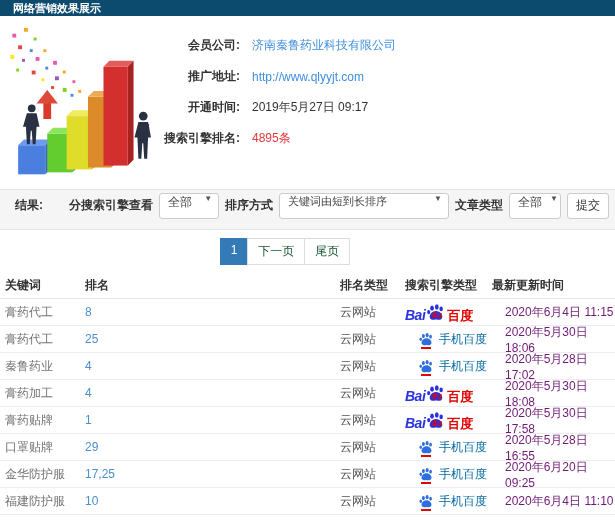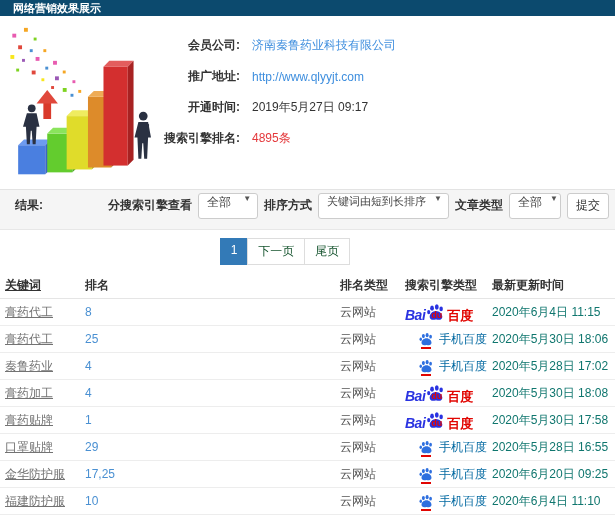--- a/index.html
+++ b/index.html
@@ -26,46 +26,46 @@
     border-bottom:1px solid #e7e7e7; display:flex; align-items:center; padding:0 6px 8px 15px;
     font-size:12px; }
   .filter-result-label { font-weight:bold; }
   .filter-group { margin-left:auto; display:flex; align-items:center; gap:6px; }
   .filter-label { font-weight:bold; white-space:nowrap; }
   .select-box { background:#fff; border:1px solid #ccc; border-radius:3px; height:26px;
     display:flex; padding:0 6px 0 8px; cursor:pointer; white-space:nowrap;
     color:#444; }
   .select-box .caret { margin-left:8px; font-size:8px; color:#555; }
   .sel-narrow { width:60px; justify-content:space-between; }
-  .sel-wide { font-size:11px; }
+  .sel-wide { font-size:11px;gap:39px; }
   .sel-small { width:52px; justify-content:space-between; }
   .submit-btn { background:#fff; border:1px solid #ccc; border-radius:3px; height:26px;
     padding:0 8px; font-size:12px; color:#333; cursor:pointer; }
 
   
   .pagination-wrap { height:43px; display:flex; align-items:center; justify-content:center; }
   .pagination { display:flex; margin-left:-45px; }
   .page-btn { border:1px solid #ddd; background:#fff; color:#14532d; font-size:12px;
     padding:4px 10px; margin-left:-1px; cursor:pointer; }
   .page-btn.active { background:#337ab7; border-color:#337ab7; color:#fff; }
   .page-btn:first-child { margin-left:0; }
 
   
   .table { width:100%; font-size:12px; }
   .t-row { display:flex; align-items:center; height:27px; border-bottom:1px solid #ededed; }
   .t-head { font-weight:bold; border-bottom:1px solid #e5e5e5; height:26px; }
-  .c1 { width:85px; padding-left:5px;text-decoration:underline; }
+  .c1 { width:85px; padding-left:5px; }
   .c2 { width:255px; }
   .c3 { width:65px; }
   .c4 { width:82px; display:flex; align-items:center; }
   .c5 { flex:1; padding-left:5px; }
   .t-body .c1 { color:#737373; }
   .t-body .c2 a { color:#4a90d2; text-decoration:none; cursor:pointer; }
   .t-body .c3 { color:#555; }
-  .t-body .c5 { color:#0f766e; }
+  .t-body .c5 { color:#701a75;margin-left:13px; }
 
   
   .baidu-pc { display:flex; align-items:flex-end; line-height:1; }
   .baidu-pc .bai { color:#2932e1; font-weight:bold; font-size:14px; font-style:italic; letter-spacing:-0.5px; }
   .baidu-pc .pawwrap { position:relative; width:20px; height:19px; margin:0 0 0 1px; }
   .baidu-pc .du { position:absolute; left:5px; top:8px; color:#e10602; font-weight:bold; font-size:9px; }
   .baidu-pc .cn { color:#e10602; font-weight:bold; font-size:13px; margin-left:1px; }
 
   
   .mobile-baidu { display:flex; align-items:center; margin-left:14px; }

